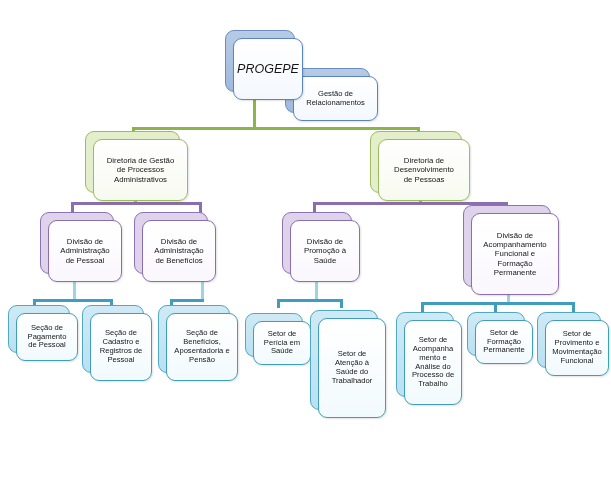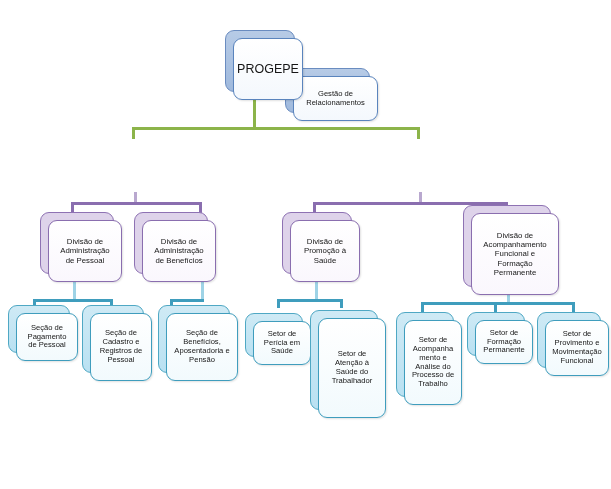--- a/index.html
+++ b/index.html
@@ -88,21 +88,21 @@
   .lvl-cyan .back{
     background:linear-gradient(180deg,#cfeaf5 0%,#b9e1f2 100%);
     border-color:#4fa8c4;
   }
   .lvl-cyan .front{
     background:linear-gradient(180deg,#ffffff 0%,#f2fafd 100%);
     border-color:#3f9dbd;
   }
 
   
-  .lvl-blue.t-root .front span{font-size:12.5px;}
+  .lvl-blue.t-root .front span{font-size:12.5px;font-style:italic;}
   .lvl-blue .front span{font-size:7.6px;}
   .lvl-green .front span{font-size:7.8px;}
   .lvl-purple .front span{font-size:7.8px;}
   .lvl-cyan .front span{font-size:7.6px;}
 </style>
 </head>
 <body>
 
 <div id="chart">
 
@@ -152,21 +152,33 @@
     </div>
   </div>
 
   <div class="node lvl-blue t-root" style="left:225px;top:30px;width:70px;height:62px;">
     <div class="back"></div>
     <div class="front">
       <span>PROGEPE</span>
     </div>
   </div>
 
-
+  <div class="node lvl-green" style="left:85px;top:131px;width:95px;height:62px;">
+    <div class="back"></div>
+    <div class="front">
+      <span>Diretoria de Gestão<br>de Processos<br>Administrativos</span>
+    </div>
+  </div>
+
+  <div class="node lvl-green" style="left:370px;top:131px;width:92px;height:62px;">
+    <div class="back"></div>
+    <div class="front">
+      <span>Diretoria de<br>Desenvolvimento<br>de Pessoas</span>
+    </div>
+  </div>
 
   <div class="node lvl-purple" style="left:40px;top:212px;width:74px;height:62px;">
     <div class="back"></div>
     <div class="front">
       <span>Divisão de<br>Administração<br>de Pessoal</span>
     </div>
   </div>
 
   <div class="node lvl-purple" style="left:134px;top:212px;width:74px;height:62px;">
     <div class="back"></div>

